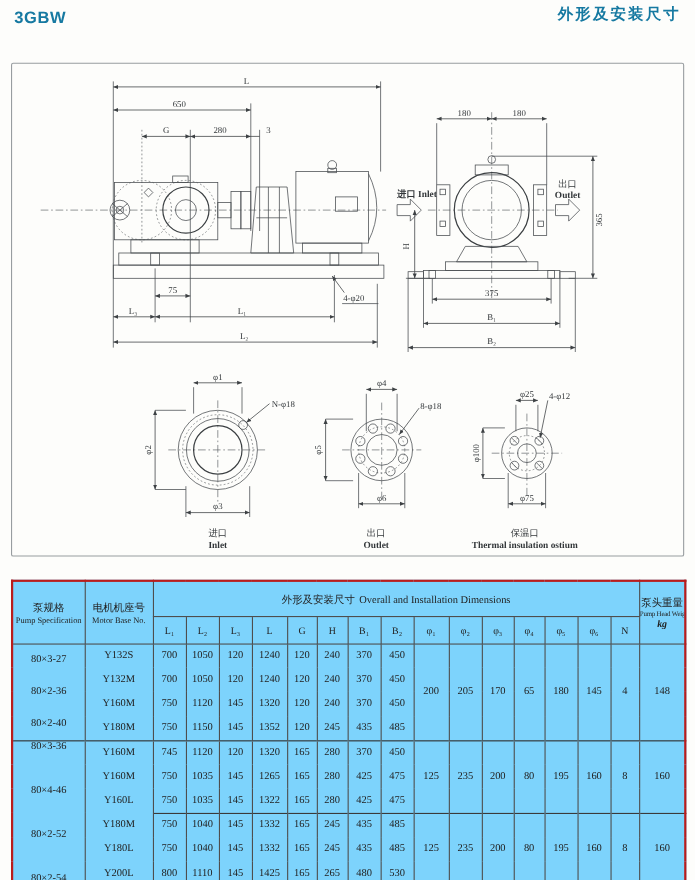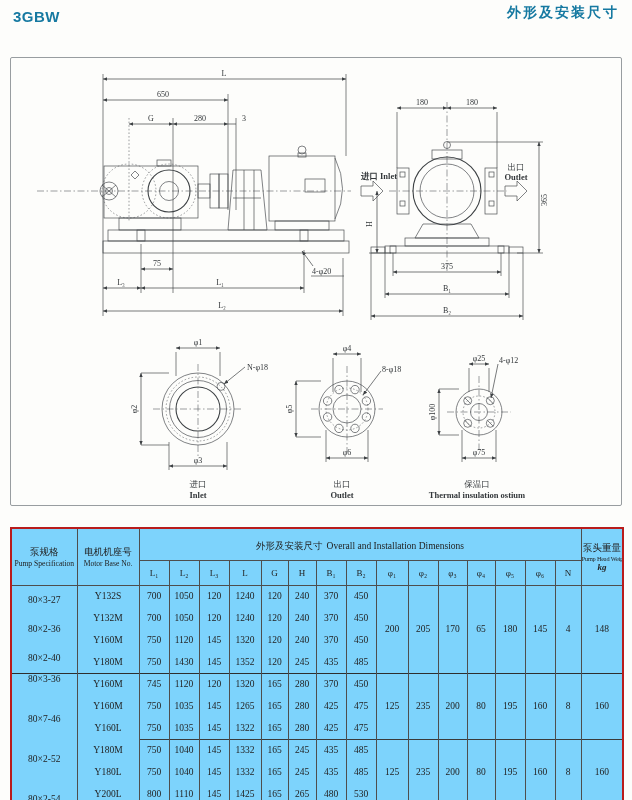--- a/index.html
+++ b/index.html
@@ -393,34 +393,34 @@
       <td class="num">145</td>
       <td class="num">1320</td>
       <td class="num">120</td>
       <td class="num">240</td>
       <td class="num">370</td>
       <td class="num">450</td>
     </tr>
     <tr class="dr">
       <td class="num">Y180M</td>
       <td class="num">750</td>
-      <td class="num">1430</td>
+      <td class="num">1150</td>
       <td class="num">145</td>
       <td class="num">1352</td>
       <td class="num">120</td>
       <td class="num">245</td>
       <td class="num">435</td>
       <td class="num">485</td>
     </tr>
 
     <tr class="dr gsep">
       <td rowspan="6">
         <div class="specwrap h6">
           <span>80×3-36</span>
-          <span>80×7-46</span>
+          <span>80×4-46</span>
           <span>80×2-52</span>
           <span>80×2-54</span>
         </div>
       </td>
       <td class="num">Y160M</td>
       <td class="num">745</td>
       <td class="num">1120</td>
       <td class="num">120</td>
       <td class="num">1320</td>
       <td class="num">165</td>

